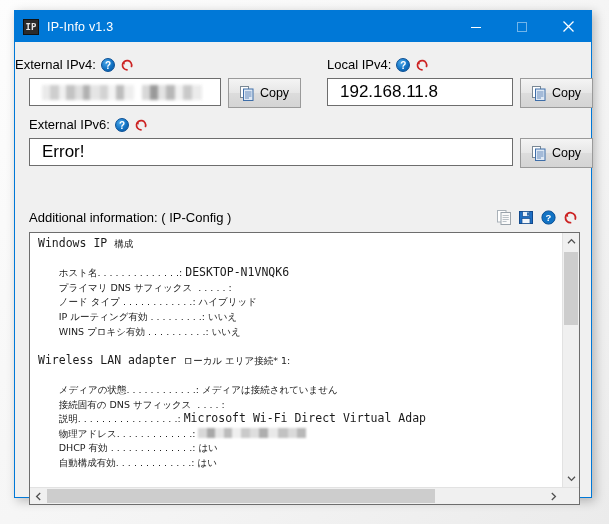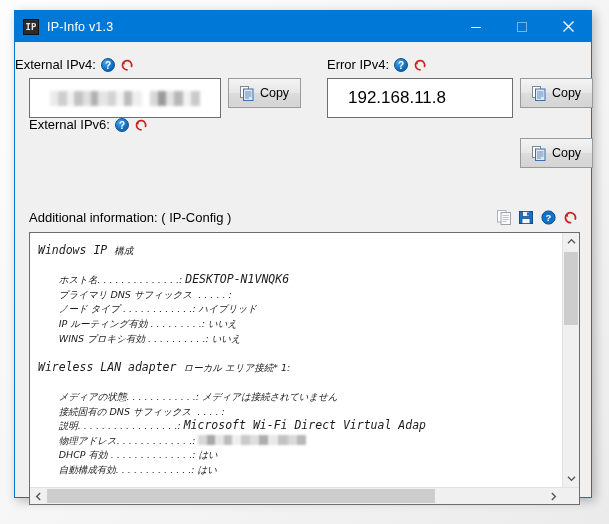--- a/index.html
+++ b/index.html
@@ -87,23 +87,23 @@
     border: 1px solid #0a4f95;
     font-family: "Liberation Sans", sans-serif;
   }
   .icon-refresh {
     width: 14px; height: 14px;
     display: inline-block;
   }
   .field {
     background: #ffffff;
     border: 1px solid #6d6d6d;
-    height: 40px;
+    height: 28px;
     display: flex; align-items: center;
-    padding: 0 20px;
+    padding: 0 12px;
     font-size: 17px;
     color: #000;
     overflow: hidden;
     font-family: "Liberation Sans", sans-serif;
   }
   .blurred {
     height: 15px;
     width: 160px;
     background:
       linear-gradient(90deg,
@@ -141,27 +141,26 @@
     border: 1px solid #6d6d6d;
     background: #ffffff;
     display: flex; flex-direction: column;
     overflow: hidden;
   }
   #tb-body { flex: 1 1 auto; display: flex; min-height: 0; }
   #tb-content {
     flex: 1 1 auto;
     position: relative;
     overflow: hidden;
-    padding: 10px 0 0 8px;
+    padding: 0 0 0 8px;
     font-family: "DejaVu Sans Mono", monospace;
     font-size: 11.5px;
-    line-height: 15px;
+    line-height: 20px;
     color: #1a1a1a;
     white-space: pre;
-    font-style: italic;
   }
   #tb-content .line { height: 14.6px; }
   #tb-content .jp { font-family: "DejaVu Sans", sans-serif; font-size: 9.5px; }
   .mask-inline {
     display: inline-block;
     height: 10px; width: 108px;
     vertical-align: -1px;
     background: linear-gradient(90deg,
       #d8d8d8 0 9px, #a8a8a8 9px 17px, #e6e6e6 17px 26px, #bcbcbc 26px 34px,
       #efefef 34px 43px, #cacaca 43px 52px, #dedede 52px 61px, #aeaeae 61px 70px,
@@ -243,21 +242,21 @@
           <svg width="14" height="15" viewBox="0 0 14 15">
             <rect x="0.5" y="0.5" width="8" height="11" fill="#ffffff" stroke="#7a8894"></rect>
             <rect x="3.5" y="3" width="9.5" height="11.5" fill="#dfe9f5" stroke="#3f6ea8"></rect>
             <path d="M5 6h6.5M5 8h6.5M5 10h6.5M5 12h4" stroke="#5b82b5" stroke-width="0.9"></path>
           </svg>
         </span>
         <span>Copy</span>
       </div>
 
       <div class="lbl" style="position:absolute;left:312px;top:15px;">
-        <span>Error IPv4:</span>
+        <span>Local IPv4:</span>
         <span class="icon-help">?</span>
         <span class="icon-refresh">
           <svg width="14" height="14" viewBox="0 0 14 14">
               <path d="M11.5 8.5 A4.6 4.6 0 1 0 7 11.8" fill="none" stroke="#cc2222" stroke-width="1.7" stroke-linecap="round"></path>
               <path d="M4.3 3.4 L2.0 5.6 L4.9 6.6 Z" fill="#cc2222"></path>
             </svg>
         </span>
       </div>
       <div class="field" style="position:absolute;left:312px;top:36px;width:186px;">192.168.11.8</div>
       <div class="copy-btn" style="position:absolute;left:505px;top:36px;width:73px;">
@@ -274,20 +273,21 @@
       <div class="lbl" style="position:absolute;left:14px;top:75px;align-items:center;">
         <span>External IPv6:</span>
         <span class="icon-help">?</span>
         <span class="icon-refresh">
           <svg width="14" height="14" viewBox="0 0 14 14">
               <path d="M11.5 8.5 A4.6 4.6 0 1 0 7 11.8" fill="none" stroke="#cc2222" stroke-width="1.7" stroke-linecap="round"></path>
               <path d="M4.3 3.4 L2.0 5.6 L4.9 6.6 Z" fill="#cc2222"></path>
             </svg>
         </span>
       </div>
+      <div class="field" style="position:absolute;left:14px;top:96px;width:484px;">Error!</div>
       <div class="copy-btn" style="position:absolute;left:505px;top:96px;width:73px;">
         <span class="copy-ico">
           <svg width="14" height="15" viewBox="0 0 14 15">
             <rect x="0.5" y="0.5" width="8" height="11" fill="#ffffff" stroke="#7a8894"></rect>
             <rect x="3.5" y="3" width="9.5" height="11.5" fill="#dfe9f5" stroke="#3f6ea8"></rect>
             <path d="M5 6h6.5M5 8h6.5M5 10h6.5M5 12h4" stroke="#5b82b5" stroke-width="0.9"></path>
           </svg>
         </span>
         <span>Copy</span>
       </div>

